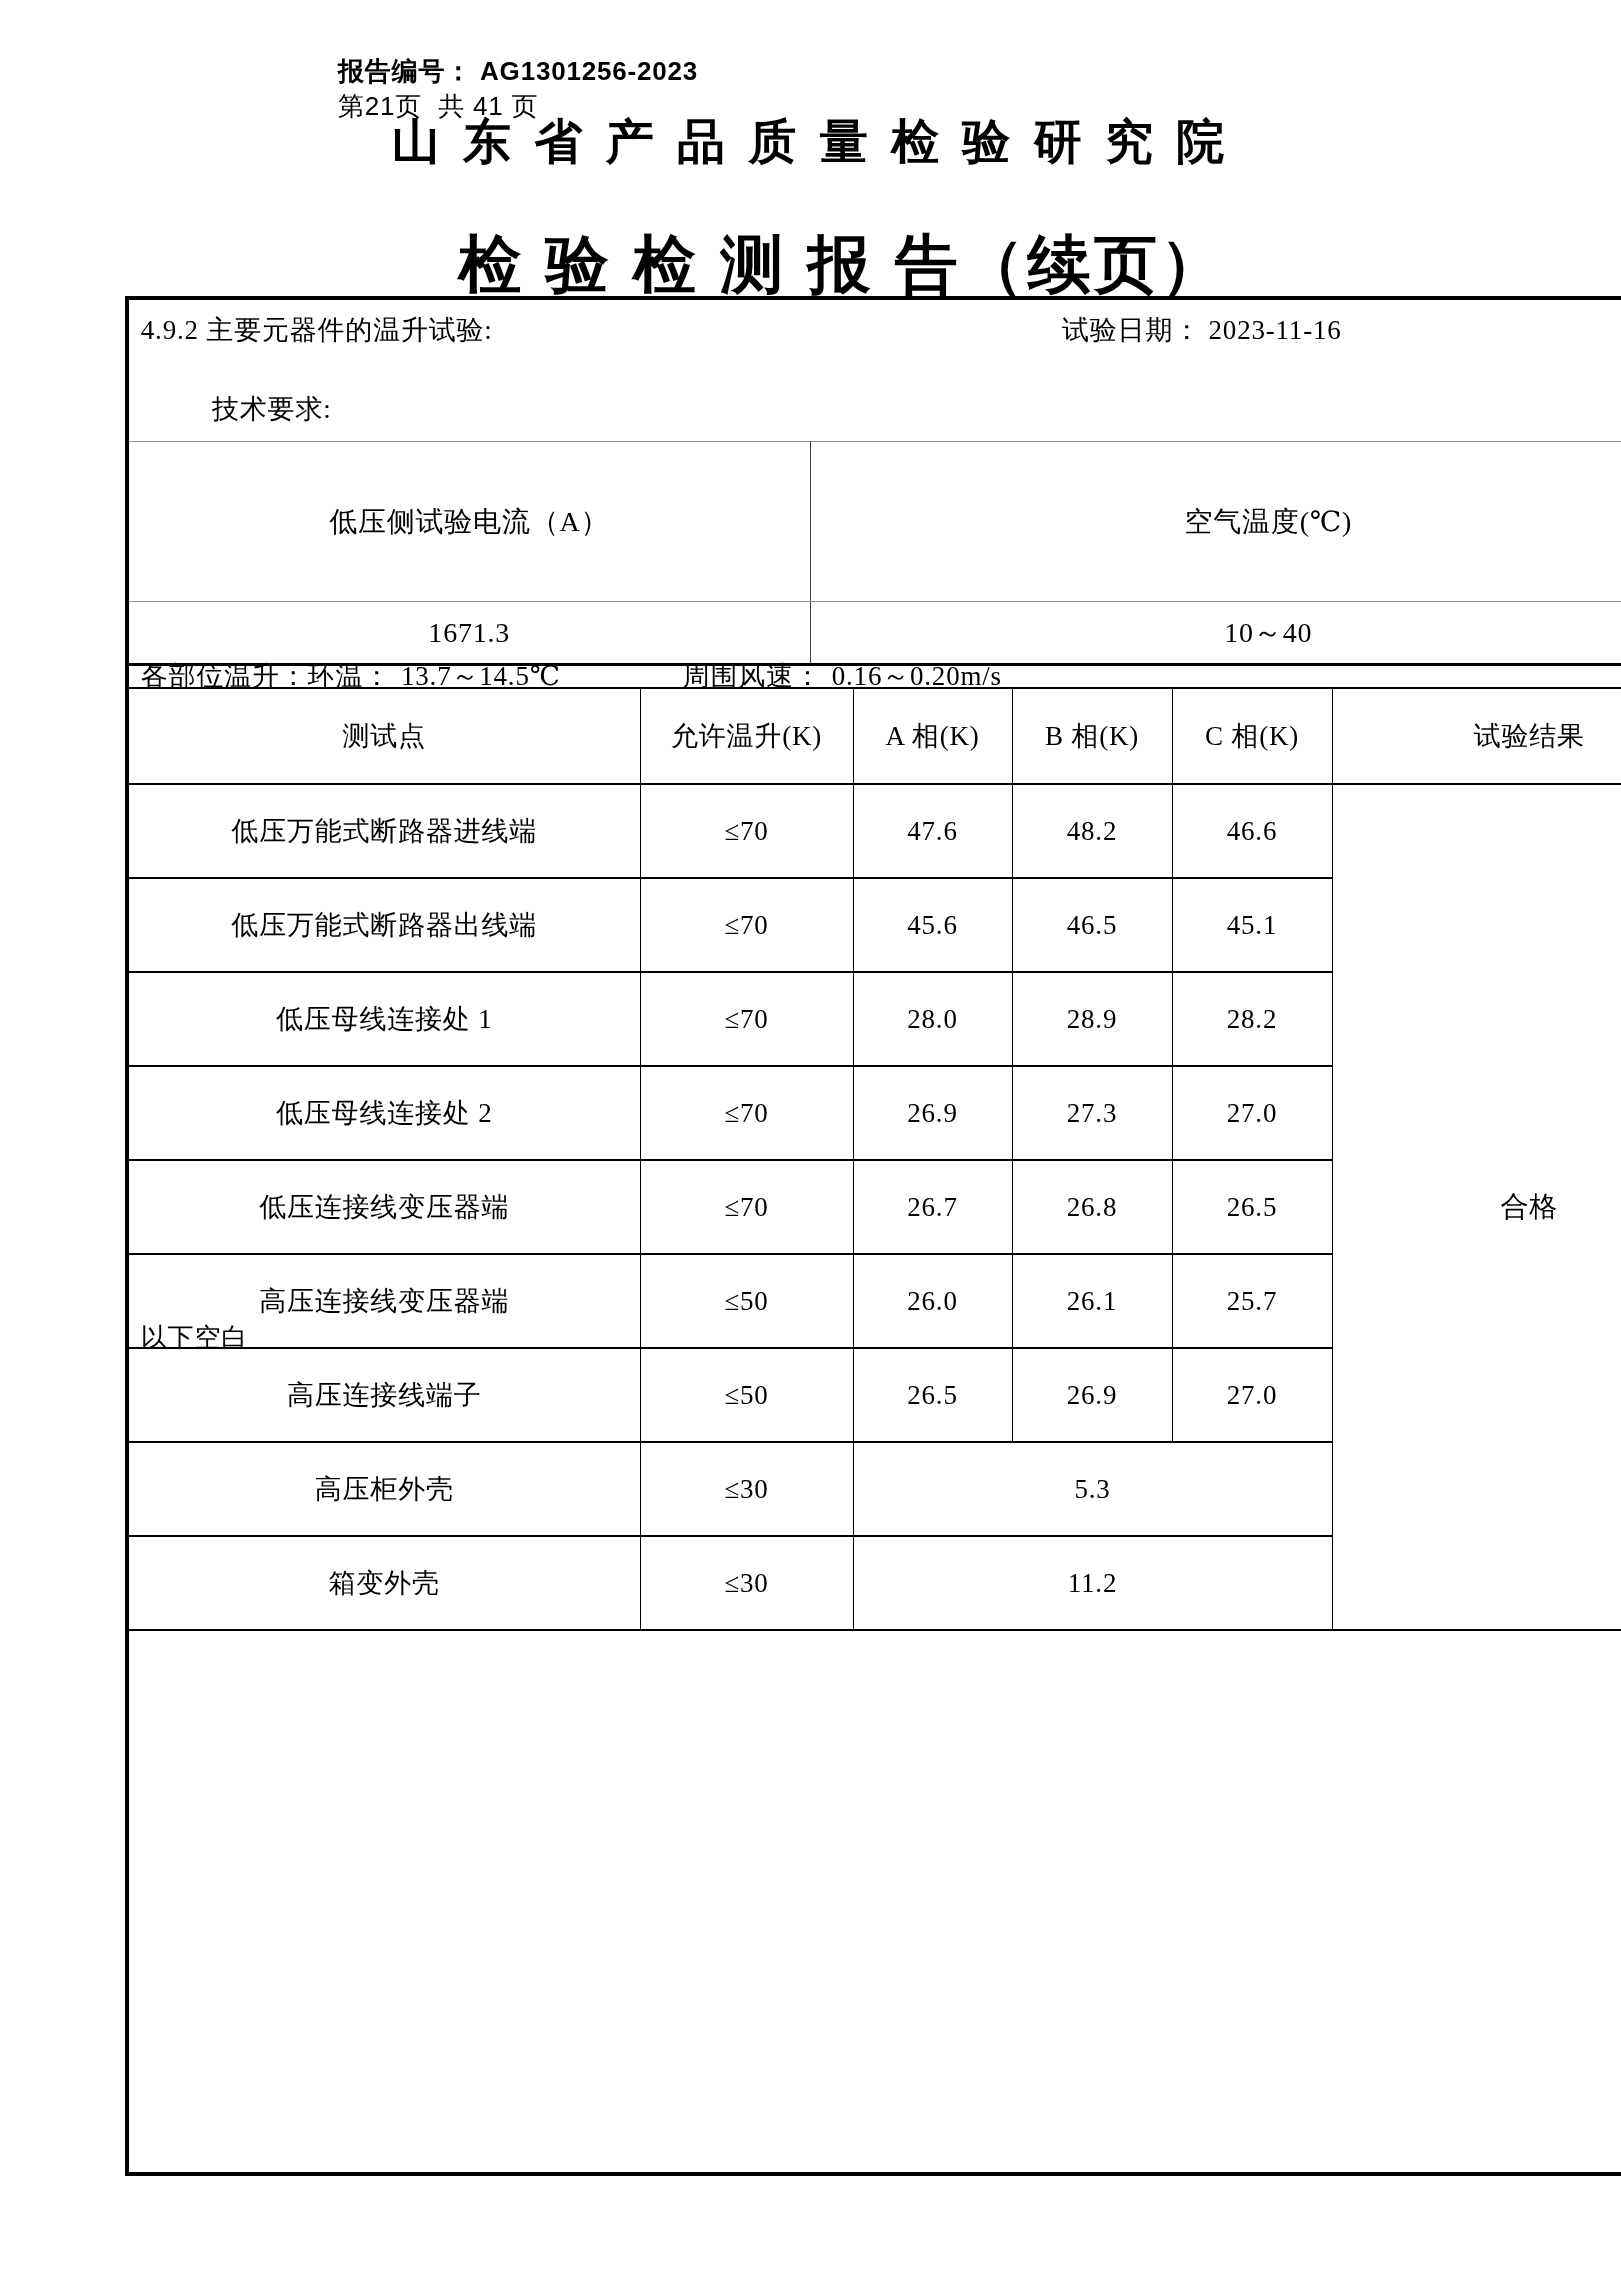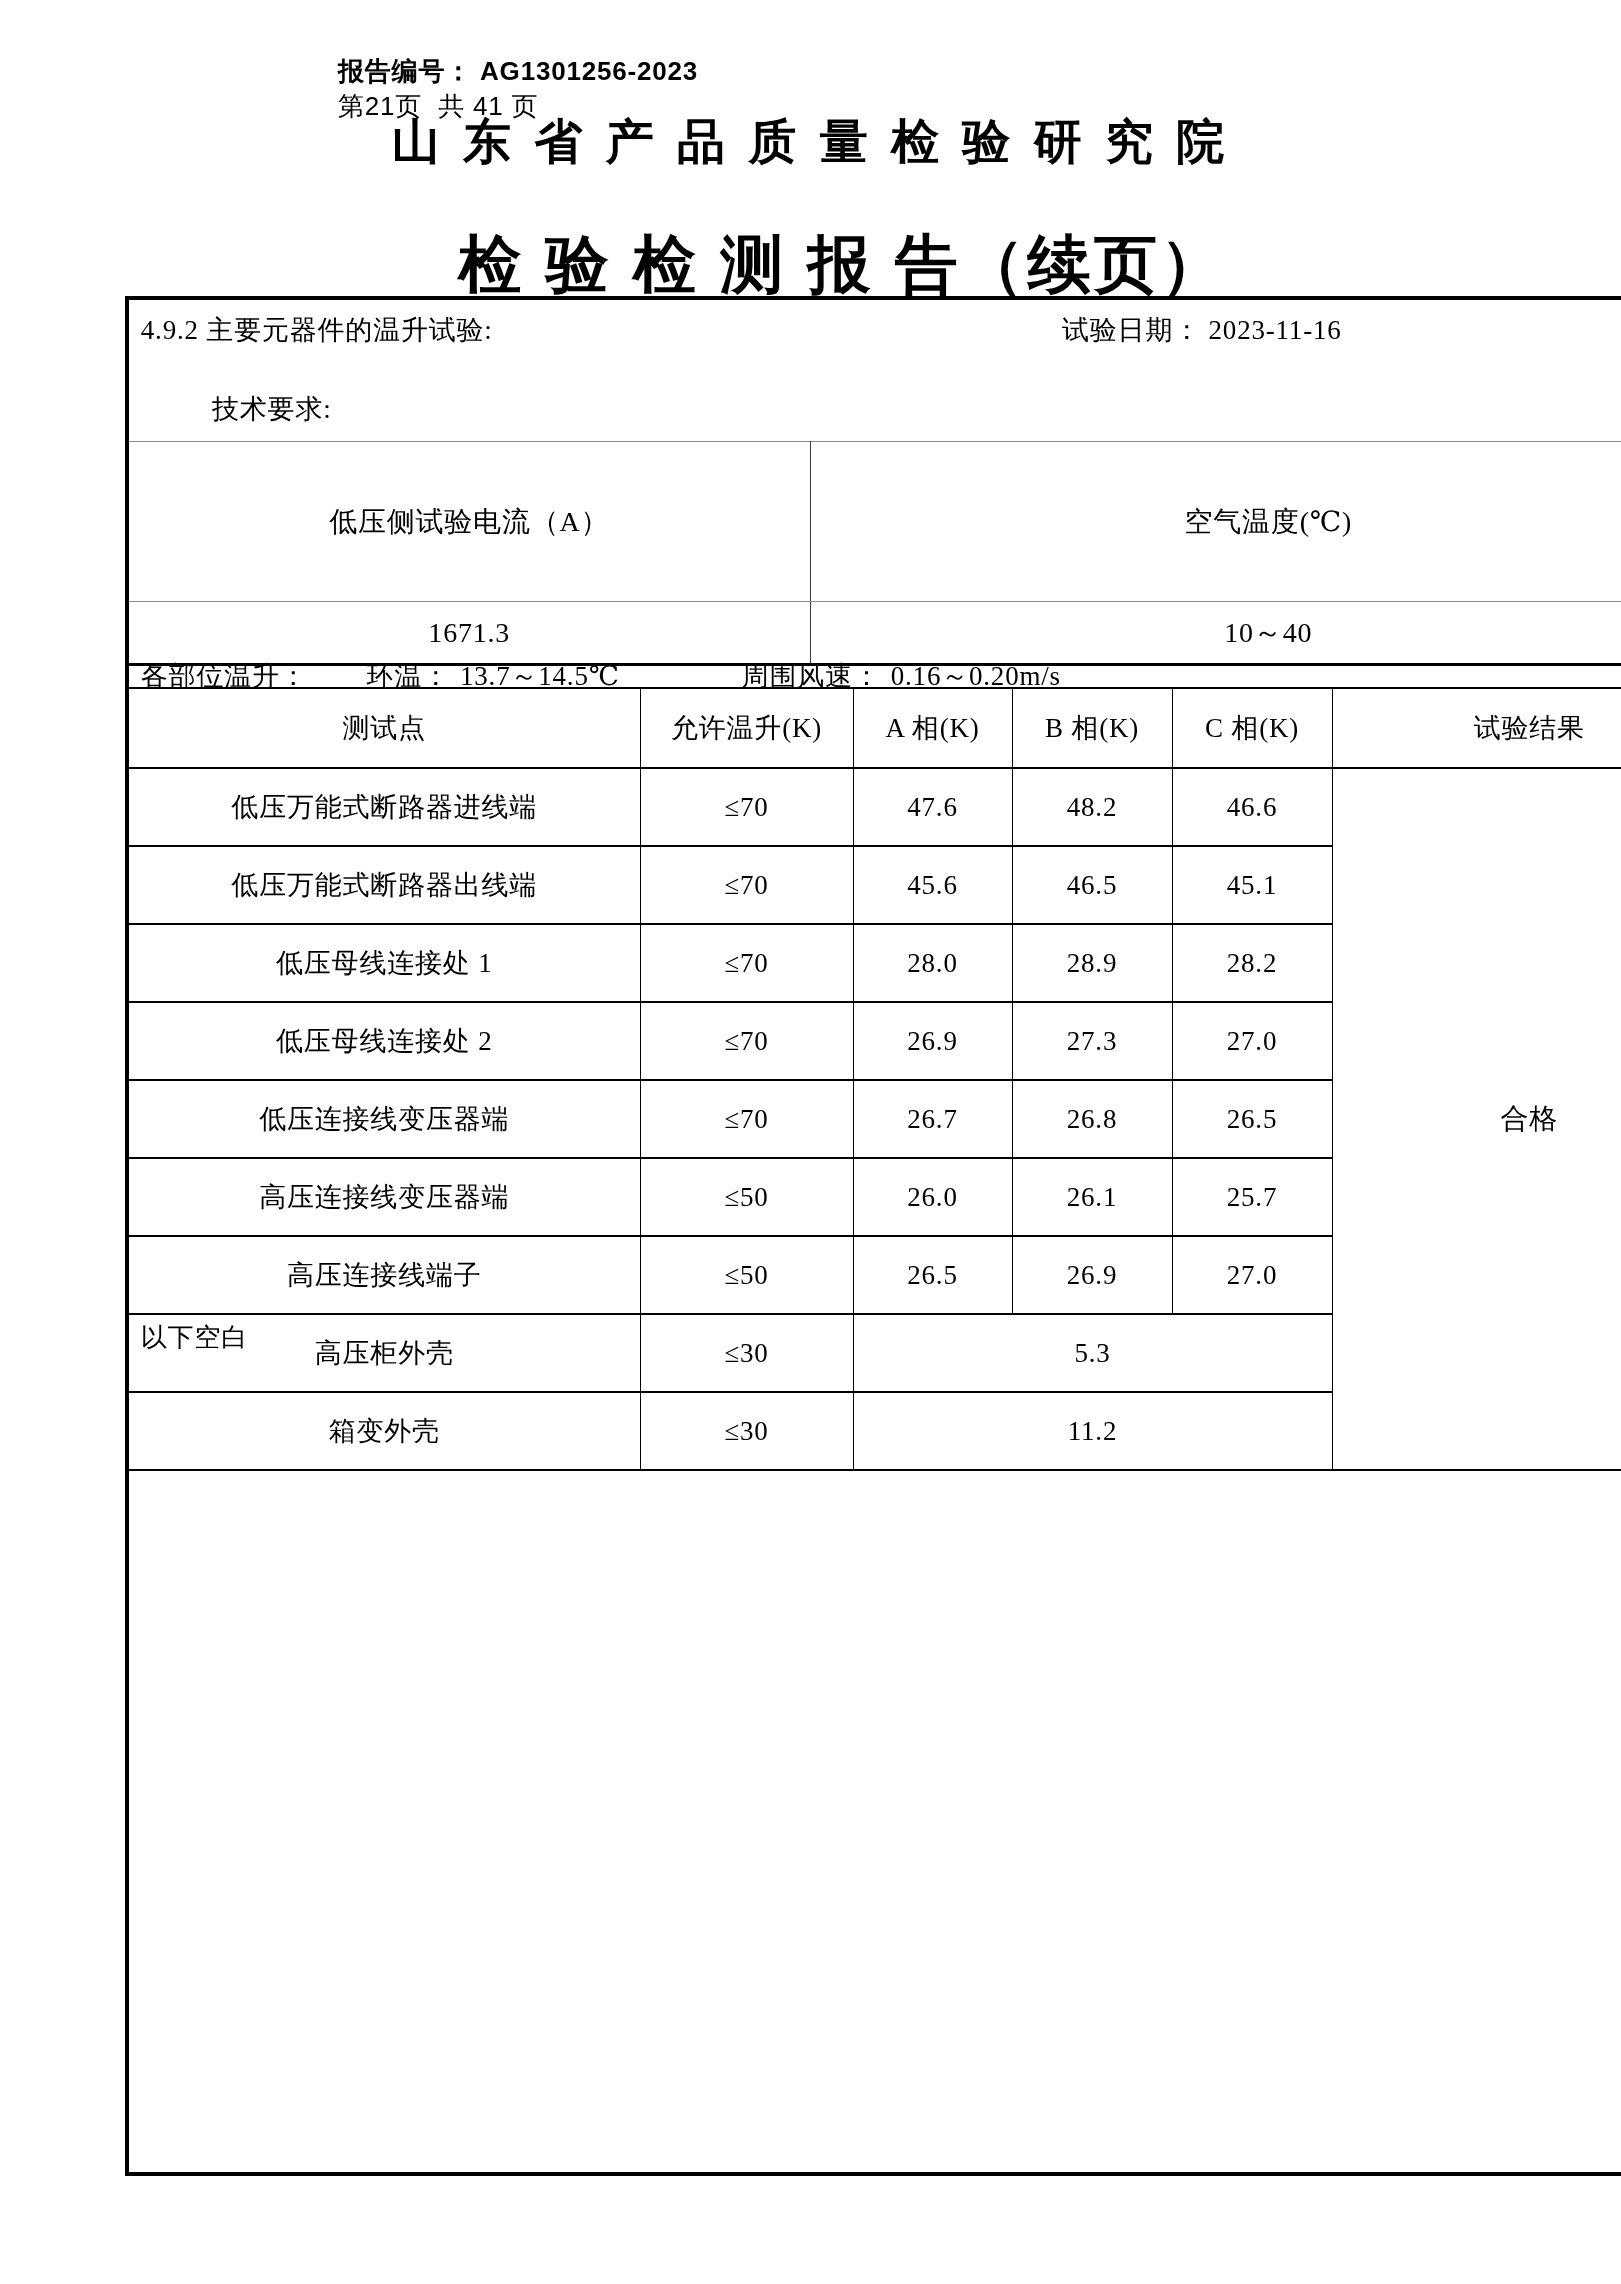--- a/index.html
+++ b/index.html
@@ -35,31 +35,31 @@
     border-collapse:collapse;table-layout:fixed;text-align:center;font-size:28px;
     border-top:1.7px solid #8c8c8c;
     margin-top:18px;
   }
   .cond-table td{vertical-align:middle;letter-spacing:0.8px;}
   .cond-head td{height:157px;border-bottom:1.7px solid #8c8c8c;}
   .cond-vals td{height:59px;border-bottom:3.4px solid #000;}
   .cond-table td.v-div{border-right:1.7px solid #3a3a3a;}
   
   .ambient{position:absolute;top:358px;left:11.8px;font-size:27px;letter-spacing:0.8px;}
-  .ambient .gap-s{margin-left:59px;}
+  .ambient .gap-s{}
   .ambient .gap-v{margin-left:10px;}
   .ambient .gap-l{margin-left:122px;}
   
   .rise-table{
     position:absolute;top:387px;left:0;width:100%;
     border-collapse:collapse;table-layout:fixed;text-align:center;font-size:27px;
   }
   .rise-table th,.rise-table td{
     border:1.7px solid #000;border-top-width:2.5px;border-bottom-width:2.5px;
-    vertical-align:middle;font-weight:normal;letter-spacing:0.8px;padding:7px;
+    vertical-align:middle;font-weight:normal;letter-spacing:0.8px;padding:15px;
   }
   .rise-table tr.head th{height:64px;border-top-width:2.5px;}
   .rise-table td{height:62px;}
   .rise-table .no-l{border-left:none;}
   .rise-table .no-r{border-right:none;}
   .result-cell{font-size:28px;}
   .blank-note{position:absolute;top:1020px;left:11.8px;font-size:26px;letter-spacing:0.8px;}
 </style>
 </head>
 <body>

